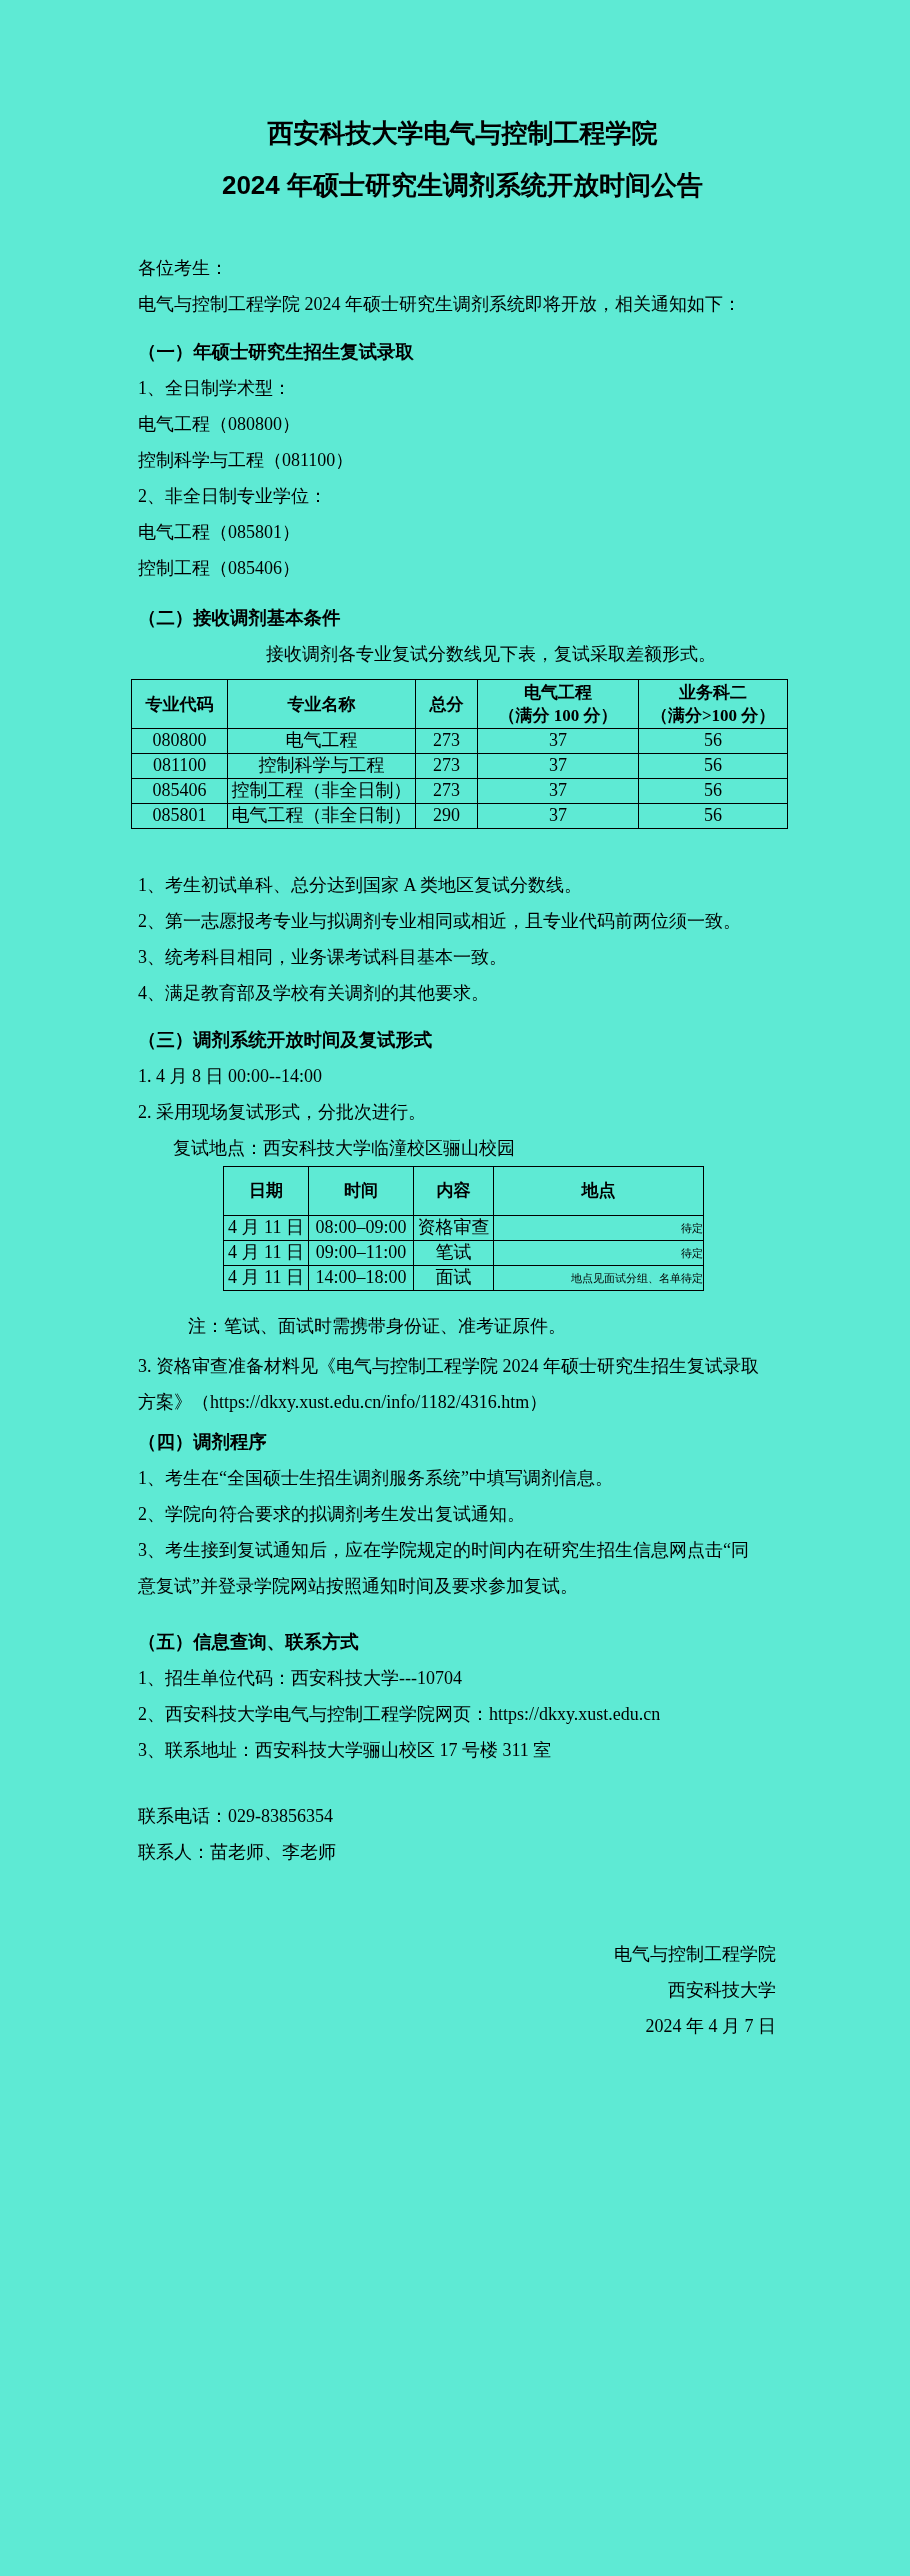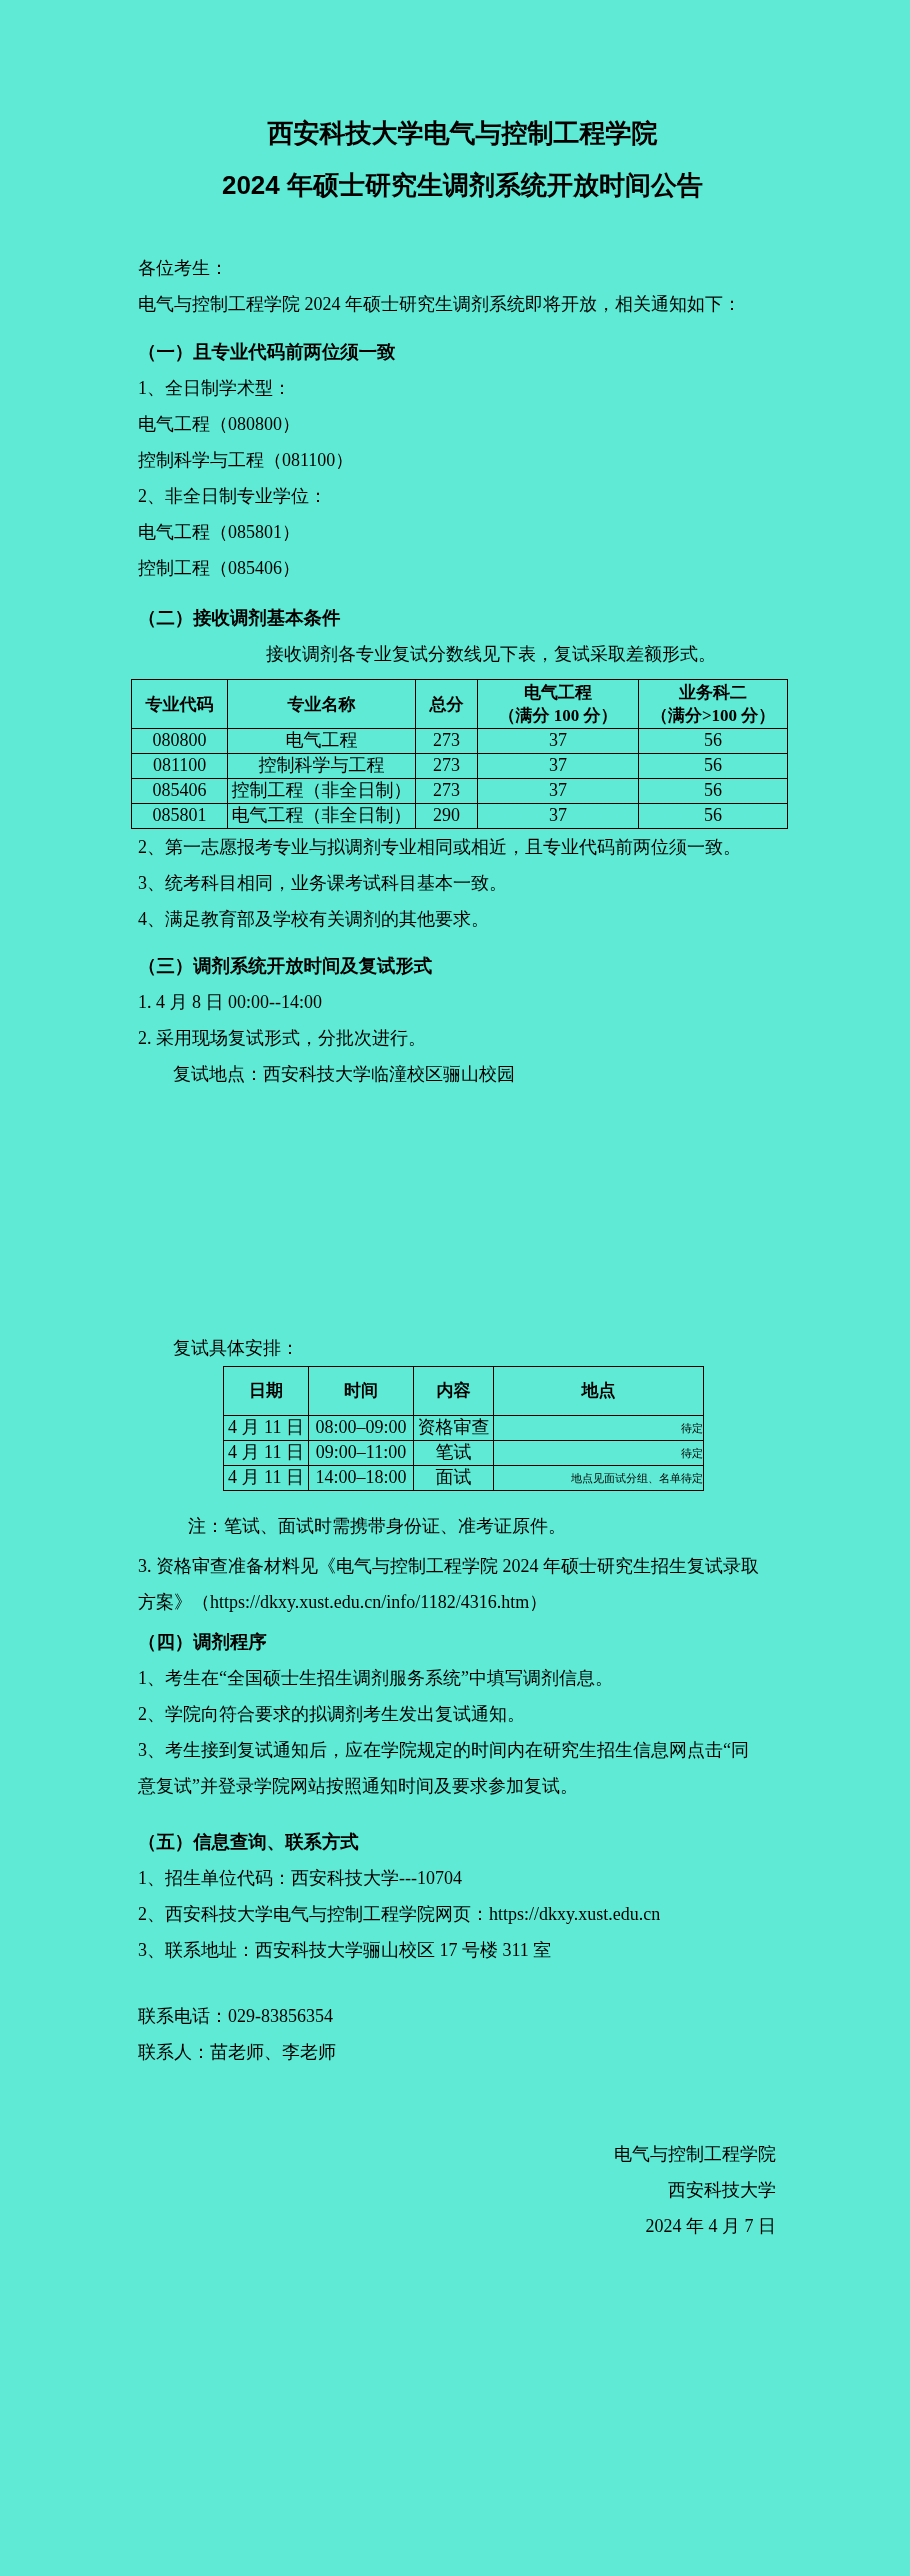--- a/index.html
+++ b/index.html
@@ -92,21 +92,21 @@
 
 <div class="page">
   <div class="content">
 
     <p class="doc-title">西安科技大学电气与控制工程学院</p>
     <p class="doc-title t2-gap">2024 年硕士研究生调剂系统开放时间公告</p>
 
     <p class="line mt-salutation">各位考生：</p>
     <p class="line">电气与控制工程学院 2024 年硕士研究生调剂系统即将开放，相关通知如下：</p>
 
-    <p class="line sec-heading mt-sec1">（一）且专业代码前两位须一致</p>
+    <p class="line sec-heading mt-sec1">（一）年硕士研究生招生复试录取</p>
     <p class="line">1、全日制学术型：</p>
     <p class="line">电气工程（080800）</p>
     <p class="line">控制科学与工程（081100）</p>
     <p class="line">2、非全日制专业学位：</p>
     <p class="line">电气工程（085801）</p>
     <p class="line">控制工程（085406）</p>
 
     <p class="line sec-heading mt-sec2">（二）接收调剂基本条件</p>
     <p class="line indent3">接收调剂各专业复试分数线见下表，复试采取差额形式。</p>
 
@@ -164,30 +164,30 @@
         <tr>
           <td>085801</td>
           <td>电气工程（非全日制）</td>
           <td>290</td>
           <td>37</td>
           <td>56</td>
         </tr>
       </tbody>
     </table>
 
+    <p class="line mt-conditions">1、考生初试单科、总分达到国家 A 类地区复试分数线。</p>
     <p class="line">2、第一志愿报考专业与拟调剂专业相同或相近，且专业代码前两位须一致。</p>
     <p class="line">3、统考科目相同，业务课考试科目基本一致。</p>
     <p class="line">4、满足教育部及学校有关调剂的其他要求。</p>
 
     <p class="line sec-heading mt-sec3">（三）调剂系统开放时间及复试形式</p>
     <p class="line">1. 4 月 8 日 00:00--14:00</p>
     <p class="line">2. 采用现场复试形式，分批次进行。</p>
     <p class="line indent2">复试地点：西安科技大学临潼校区骊山校园</p>
 
-    <p class="line indent2 mt-schedule-label">复试具体安排：</p>
 
     <table class="schedule-table">
       <colgroup>
         <col style="width:85px">
           <col style="width:105px">
           <col style="width:80px">
           <col style="width:210px">
       </colgroup>
       <thead>
         <tr>

